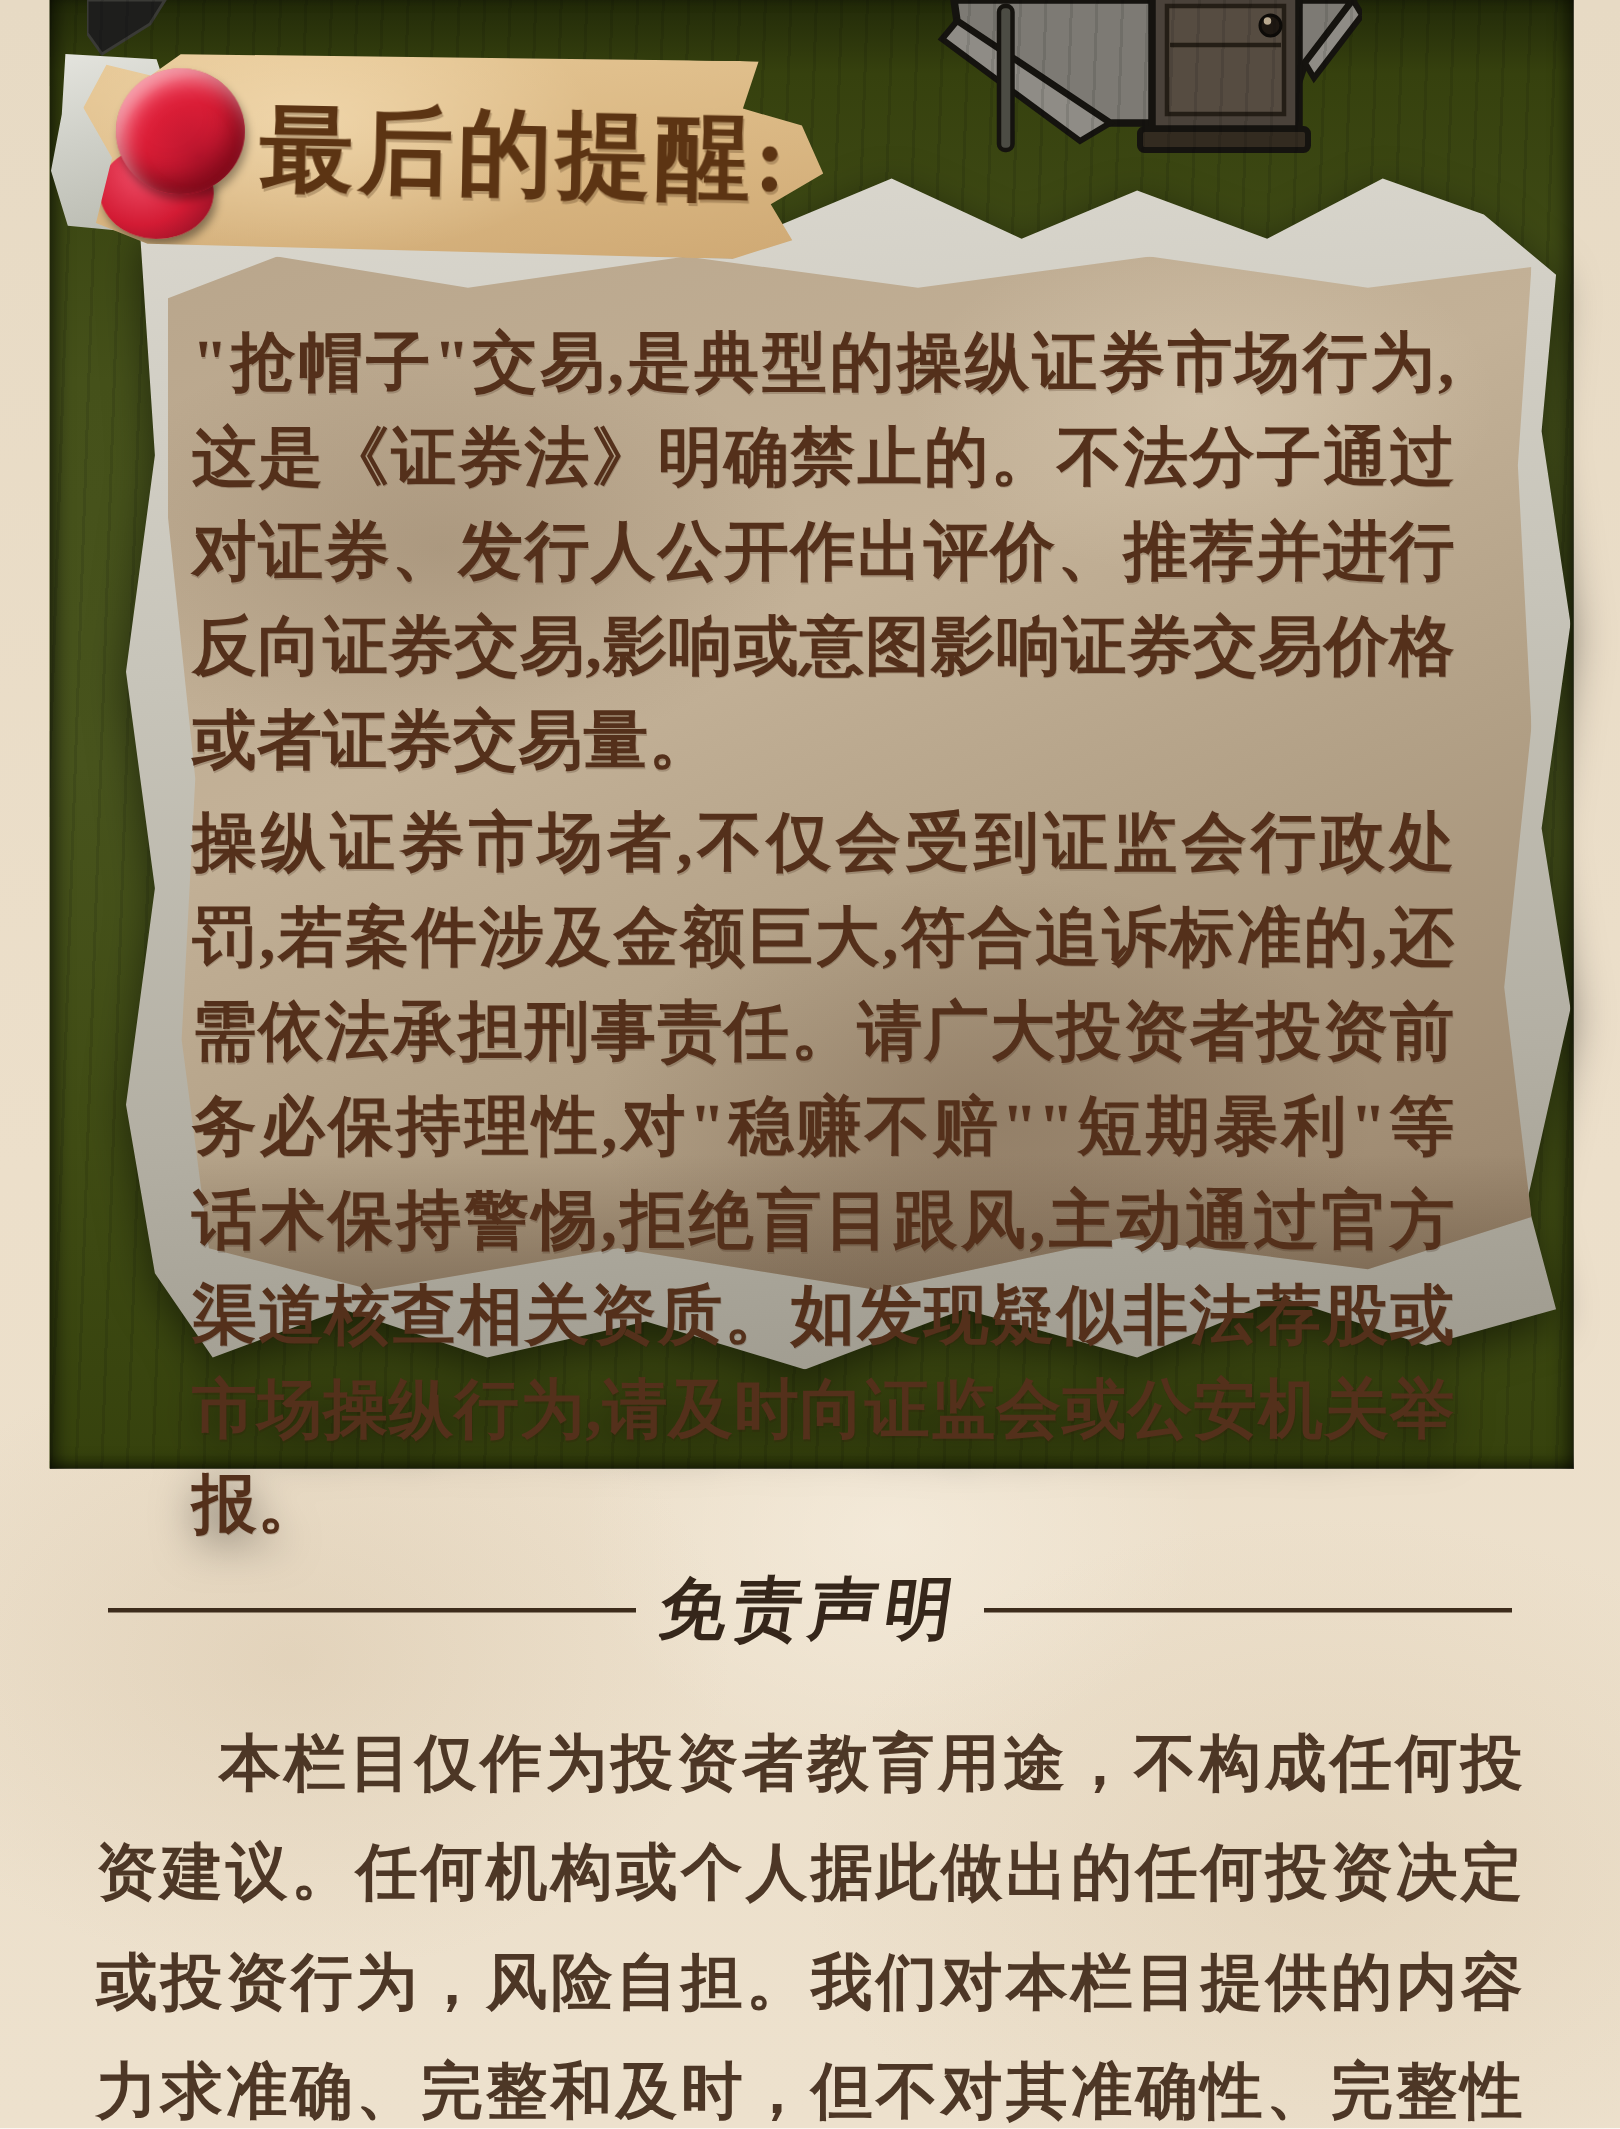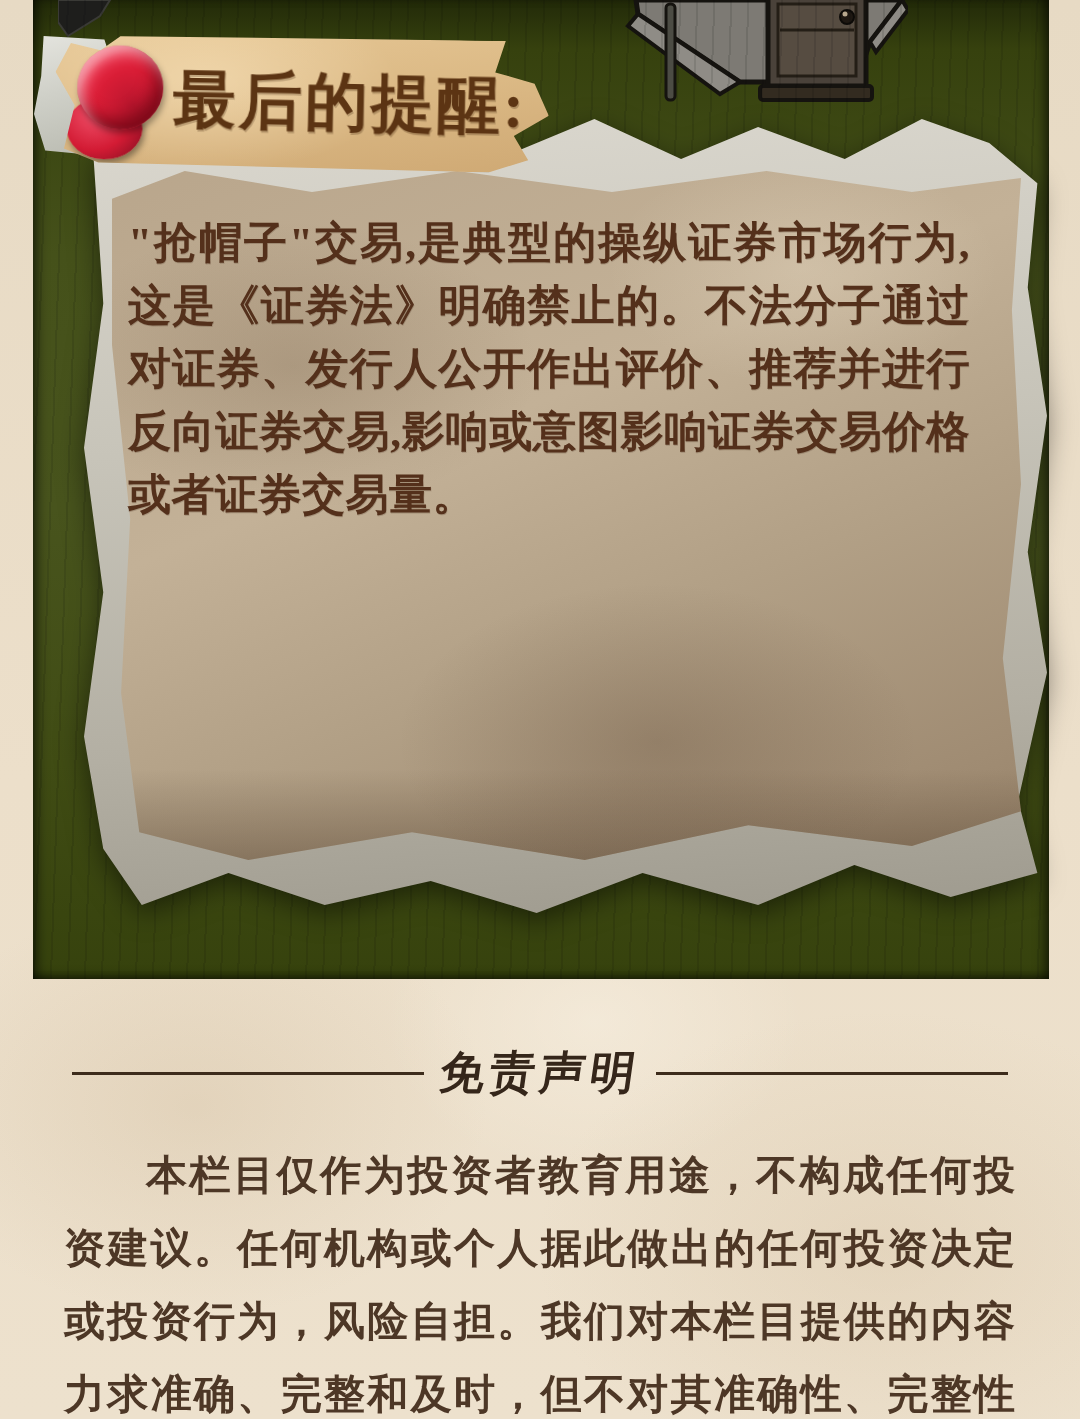--- a/index.html
+++ b/index.html
@@ -94,20 +94,21 @@
     </svg>
   </div>
 
   <div class="tape"></div>
 
   <div class="note-wrap">
     <div class="note-outer"></div>
     <div class="note-inner"></div>
     <div class="note-text">
       <p>"抢帽子"交易,是典型的操纵证券市场行为,这是《证券法》明确禁止的。不法分子通过对证券、发行人公开作出评价、推荐并进行反向证券交易,影响或意图影响证券交易价格或者证券交易量。</p>
+      <p>操纵证券市场者,不仅会受到证监会行政处罚,若案件涉及金额巨大,符合追诉标准的,还需依法承担刑事责任。请广大投资者投资前务必保持理性,对"稳赚不赔""短期暴利"等话术保持警惕,拒绝盲目跟风,主动通过官方渠道核查相关资质。如发现疑似非法荐股或市场操纵行为,请及时向证监会或公安机关举报。</p>
     </div>
   </div>
 
   <div class="title-strip">
     <div class="pin">
       <div class="pin-base"></div>
       <div class="pin-dome"></div>
     </div>
     <div class="title-text">最后的提醒:</div>
   </div>

